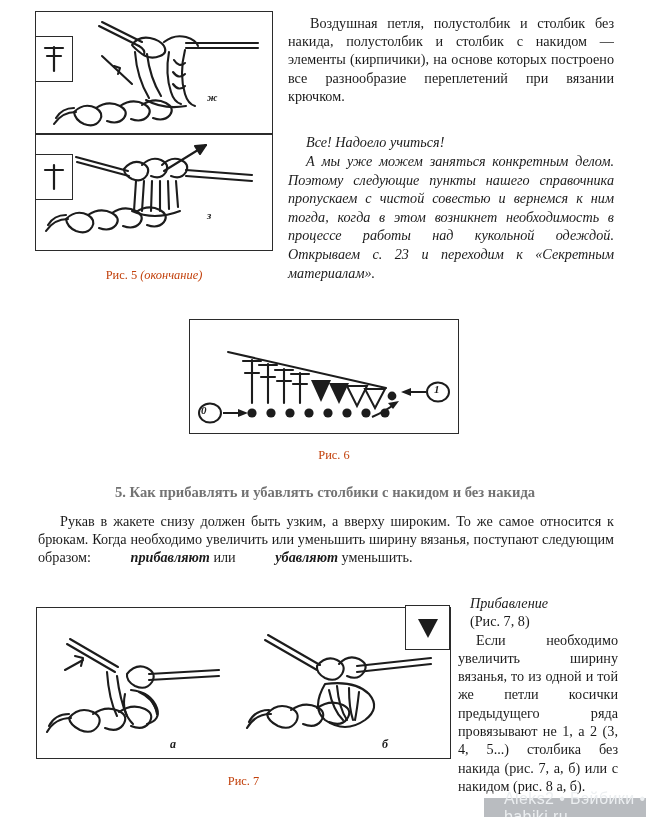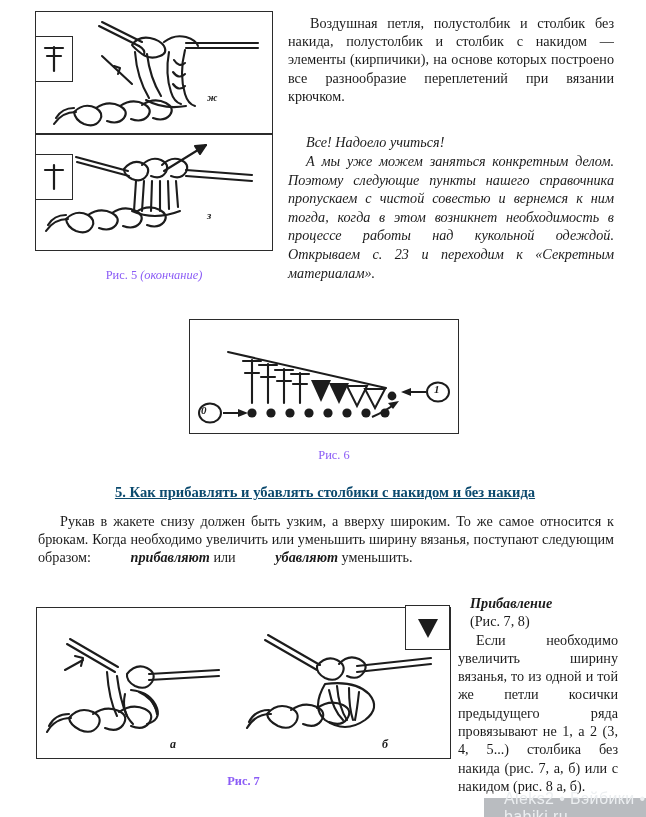--- a/index.html
+++ b/index.html
@@ -43,33 +43,33 @@
   }
   #sym-box-zh{left:-1px;top:24px;width:38px;height:46px;}
   #sym-box-z{left:-1px;top:142px;width:38px;height:46px;}
   .panel-letter{
     position:absolute;font-style:italic;font-weight:bold;font-size:11px;color:#222;
   }
   #letter-zh{left:207px;top:91px;}
   #letter-z{left:207px;top:209px;}
 
   .cap{
-    position:absolute;font-size:12.4px;color:#8b5cf6;text-align:center;
+    position:absolute;font-size:12.4px;color:#c2410c;text-align:center;
   }
 
   
   #fig6-frame{
     position:absolute;left:189px;top:319px;width:270px;height:115px;
     border:1.7px solid #2b2b2b;box-sizing:border-box;background:#fff;
   }
 
   
   #section-heading{
     position:absolute;left:36px;top:484px;width:578px;
-    text-align:center;font-weight:bold;font-size:14.6px;color:#0c4a6e;text-decoration:underline;
+    text-align:center;font-weight:bold;font-size:14.6px;color:#737373;
   }
 
   
   #para-sleeve{position:absolute;left:38px;top:512px;width:576px;}
 
   
   #fig7-frame{
     position:absolute;left:36px;top:607px;width:415px;height:152px;
     border:1.7px solid #2b2b2b;box-sizing:border-box;background:#fff;
   }
@@ -79,21 +79,21 @@
     display:flex;align-items:center;justify-content:center;z-index:4;
   }
   #letter-a{position:absolute;left:170px;top:737px;font-style:italic;font-weight:bold;font-size:12px;}
   #letter-b{position:absolute;left:382px;top:737px;font-style:italic;font-weight:bold;font-size:12px;}
 
   
   #right-col{
     position:absolute;left:458px;top:594px;width:160px;
     font-size:14.2px;line-height:18.3px;text-align:justify;
   }
-  #right-col .rc-title{font-style:italic;font-weight:bold;text-indent:12px;}
+  #right-col .rc-title{font-style:italic;font-weight:normal;text-indent:12px;}
   #right-col .rc-sub{text-indent:12px;}
   #right-col .rc-body{text-indent:18px;}
 
   
   #watermark{
     position:absolute;left:484px;top:798px;width:162px;height:19px;
     background:#b9bcc0;color:#eceff1;
     font-family:"Liberation Sans", sans-serif;font-size:16px;
     display:flex;align-items:center;justify-content:center;letter-spacing:.4px;padding-left:20px;
   }
@@ -337,21 +337,21 @@
 
   <div id="sym-box-tri">
     <svg width="26" height="26" viewBox="0 0 26 26">
       <polygon points="3,4 23,4 13,23" fill="#1c1c1c"></polygon>
     </svg>
   </div>
 
   <div id="letter-a">а</div>
   <div id="letter-b">б</div>
 
-  <div class="cap" style="left:36px;top:774px;width:415px;font-weight:bold;">Рис. 7</div>
+  <div class="cap" style="left:36px;top:774px;width:415px;">Рис. 7</div>
 
   <div id="right-col">
     <div class="rc-title">Прибавление</div>
     <div class="rc-sub">(Рис. 7, 8)</div>
     <div class="rc-body">Если необходимо увеличить ширину вязанья, то из одной и той же петли косички предыдущего ряда провязывают не 1, а 2 (3, 4, 5...) столбика без накида (рис. 7, а, б) или с накидом (рис. 8 а, б).</div>
   </div>
 
   <div id="watermark">Aleks2 • Бэйбики • babiki.ru</div>
 
 </div>

